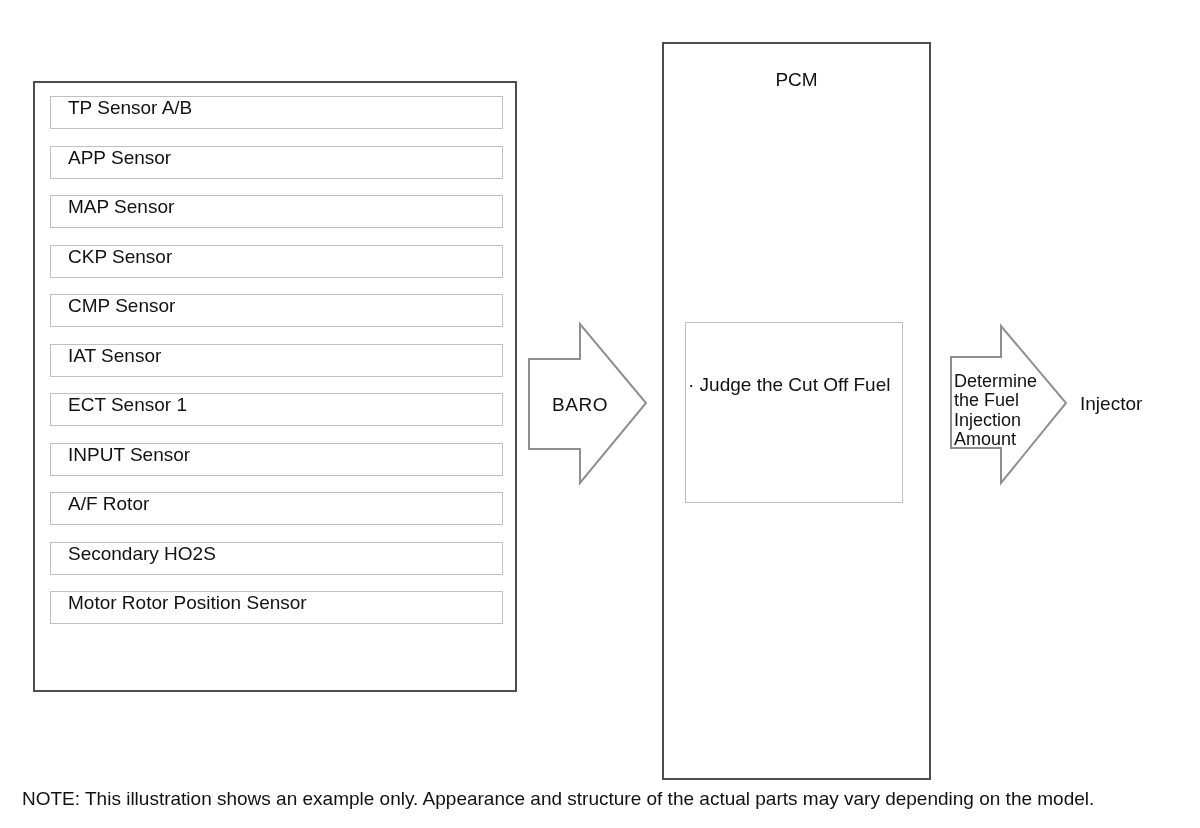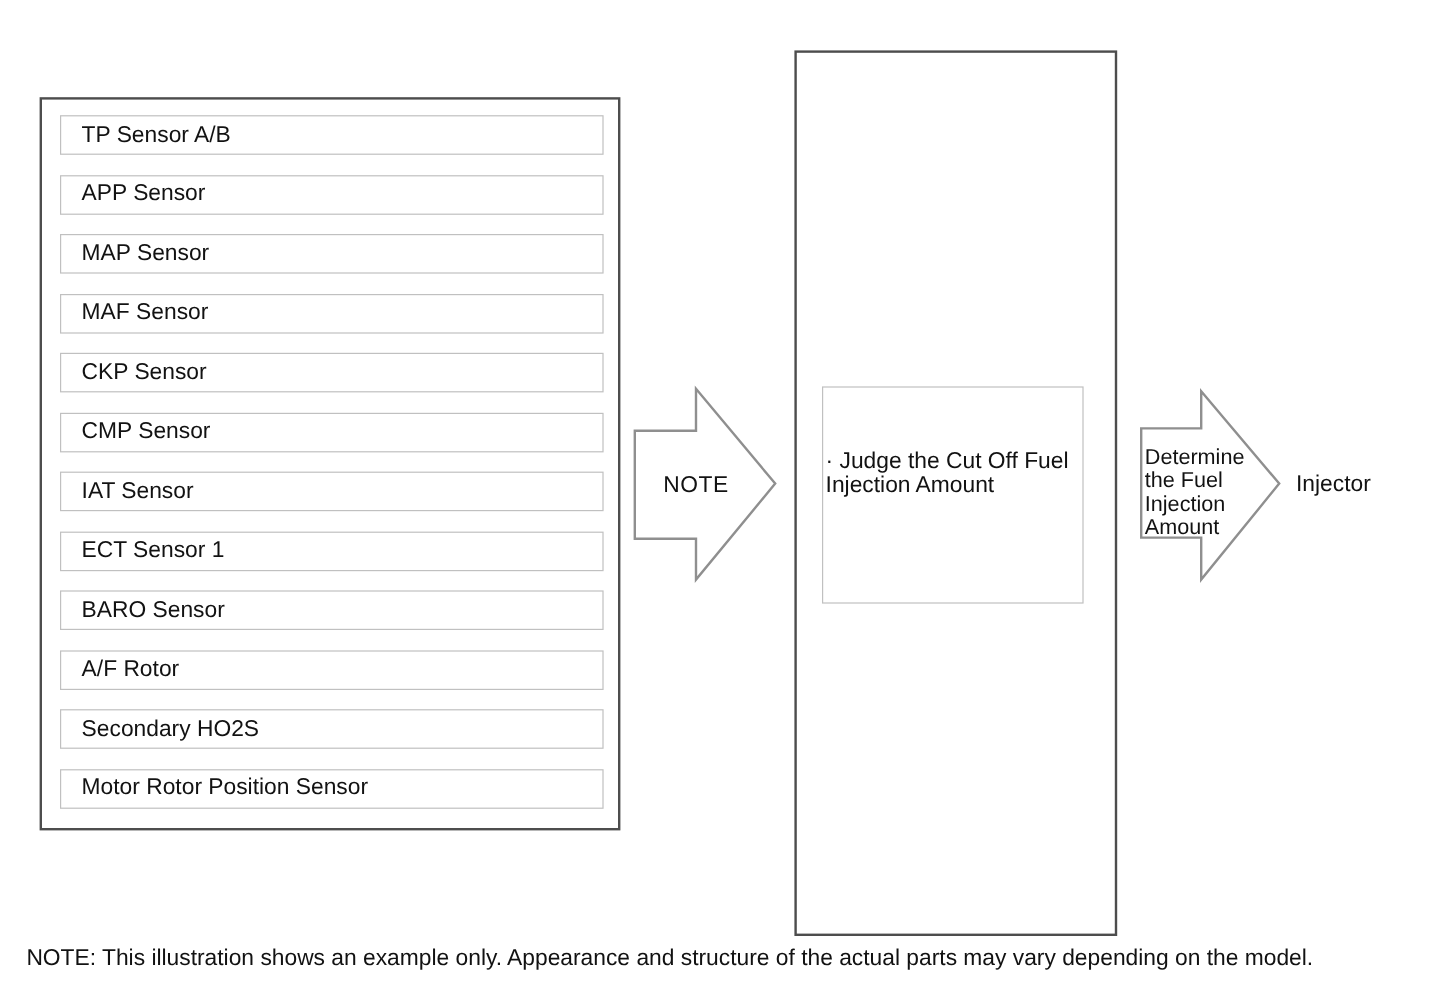--- a/index.html
+++ b/index.html
@@ -20,21 +20,21 @@
   }
   .sensor-panel {
     left: 33px; top: 81px; width: 484px; height: 611px;
     display: flex; flex-direction: column;
     gap: 16.5px; padding: 13px 12px 0 15px;
   }
   .sensor-box {
     box-sizing: border-box;
     flex: 0 0 33px; height: 33px;
     border: 1.5px solid var(--outline-light, #c0c0c0);
-    display: flex; align-items: center;
+    display: flex; 
     padding-left: 17px;
     font-size: 19px;
     background: #ffffff;
   }
   .pcm-box { left: 662px; top: 42px; width: 269px; height: 738px; }
   .pcm-title {
     position: absolute; left: 662px; top: 69px; width: 269px;
     text-align: center; font-size: 19px; line-height: 22px;
   }
   .pcm-inner {
@@ -81,57 +81,54 @@
     <div class="sensor-box">
         <span>TP Sensor A/B</span>
       </div>
     <div class="sensor-box">
         <span>APP Sensor</span>
       </div>
     <div class="sensor-box">
         <span>MAP Sensor</span>
       </div>
     <div class="sensor-box">
-        <span>MAF Sensor</span>
-      </div>
-    <div class="sensor-box">
         <span>CKP Sensor</span>
       </div>
     <div class="sensor-box">
         <span>CMP Sensor</span>
       </div>
     <div class="sensor-box">
         <span>IAT Sensor</span>
       </div>
     <div class="sensor-box">
         <span>ECT Sensor 1</span>
       </div>
     <div class="sensor-box">
-        <span>BARO Sensor</span>
+        <span>INPUT Sensor</span>
       </div>
     <div class="sensor-box">
         <span>A/F Rotor</span>
       </div>
     <div class="sensor-box">
         <span>Secondary HO2S</span>
       </div>
     <div class="sensor-box">
         <span>Motor Rotor Position Sensor</span>
       </div>
   </div>
 
   <svg class="arrow-svg input-arrow" width="125" height="170" viewBox="0 0 125 170">
     <polygon class="arrow-shape" points="4,39 55,39 55,4 121,83 55,163 55,129 4,129"></polygon>
   </svg>
-  <div class="input-label">NOTE</div>
+  <div class="input-label">BARO</div>
 
   <div class="panel pcm-box"></div>
+  <div class="pcm-title">PCM</div>
   <div class="pcm-inner">
     <div class="nowrap-line">· Judge the Cut Off Fuel</div>
-    <div class="nowrap-line">Injection Amount</div>
   </div>
 
   <svg class="arrow-svg output-arrow" width="128" height="170" viewBox="0 0 128 170">
     <polygon class="arrow-shape" points="6,37 56,37 56,6 121,83 56,163 56,128 6,128"></polygon>
   </svg>
   <div class="output-label">
     <div class="nowrap-line">Determine</div>
     <div class="nowrap-line">the Fuel</div>
     <div class="nowrap-line">Injection</div>
     <div class="nowrap-line">Amount</div>

